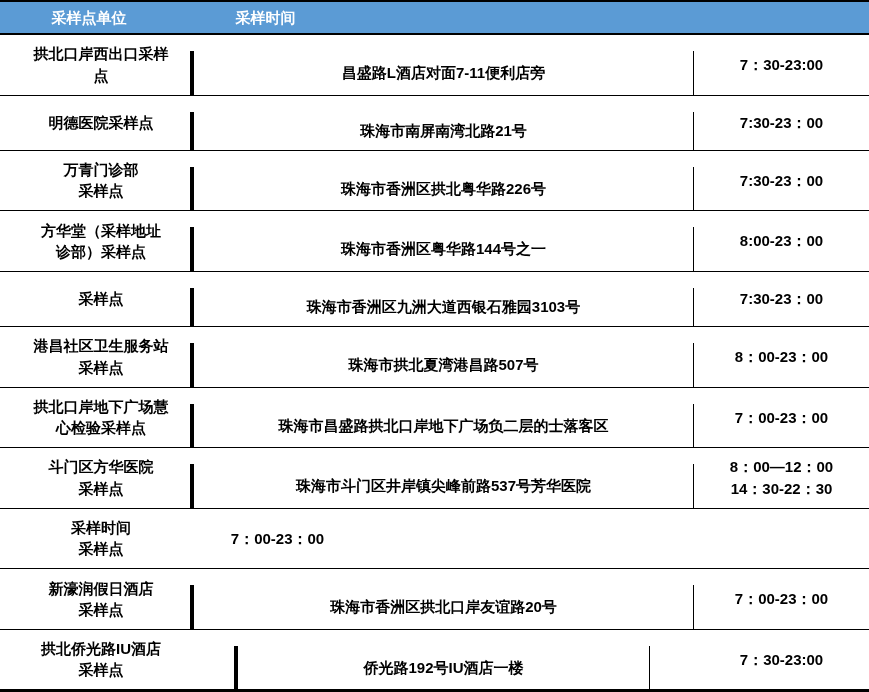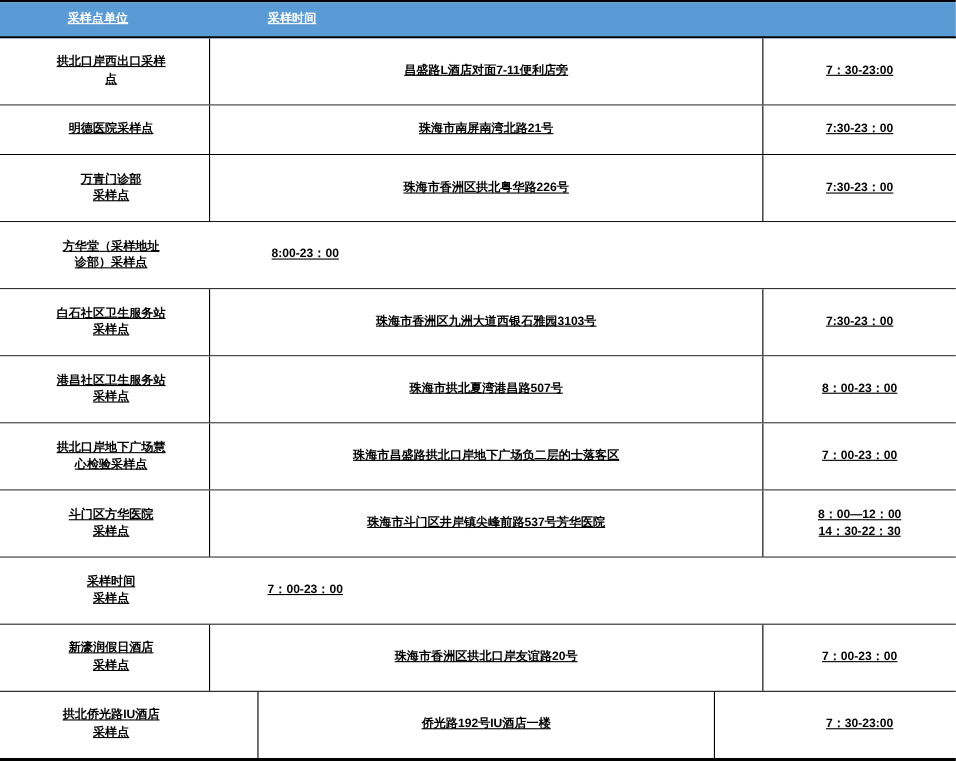--- a/index.html
+++ b/index.html
@@ -45,30 +45,30 @@
     gap: 44px;
   }
   .cell {
     display: flex;
     flex-direction: column;
     justify-content: center;
     align-items: center;
     text-align: center;
     box-sizing: border-box;
     line-height: 1.42;
-    font-size: 11px;
+    font-size: 15px;
     padding: 2px 4px;
-    text-decoration: underline;
   }
   .col-unit    { width: 178px; flex: 0 0 178px; }
   .col-address { flex: 1 1 auto; }
   .col-time    { width: 175px; flex: 0 0 175px; }
   .row .col-address {
-    border-left: 1px solid #000000;
+    border-left: 4px solid #000000;
     border-right: 1px solid #000;
+    margin-top: 16px;
   }
   .header-row .cell {
     flex-direction: row;
     height: 100%;
     padding: 0;
   }
   .time-line, .unit-line {
     display: block;
   }
 </style>
@@ -108,27 +108,27 @@
         <div class="cell col-address">珠海市香洲区拱北粤华路226号</div>
         <div class="cell col-time">
           <span class="time-line">7:30-23：00</span>
         </div>
       </div>
       <div class="row">
         <div class="cell col-unit">
           <span class="unit-line">方华堂（采样地址</span>
           <span class="unit-line">诊部）采样点</span>
         </div>
+        <div class="cell col-address">珠海市香洲区粤华路144号之一</div>
         <div class="cell col-time">
           <span class="time-line">8:00-23：00</span>
         </div>
       </div>
       <div class="row">
         <div class="cell col-unit">
-          <span class="unit-line">白石社区卫生服务站</span>
           <span class="unit-line">采样点</span>
         </div>
         <div class="cell col-address">珠海市香洲区九洲大道西银石雅园3103号</div>
         <div class="cell col-time">
           <span class="time-line">7:30-23：00</span>
         </div>
       </div>
       <div class="row">
         <div class="cell col-unit">
           <span class="unit-line">港昌社区卫生服务站</span>

